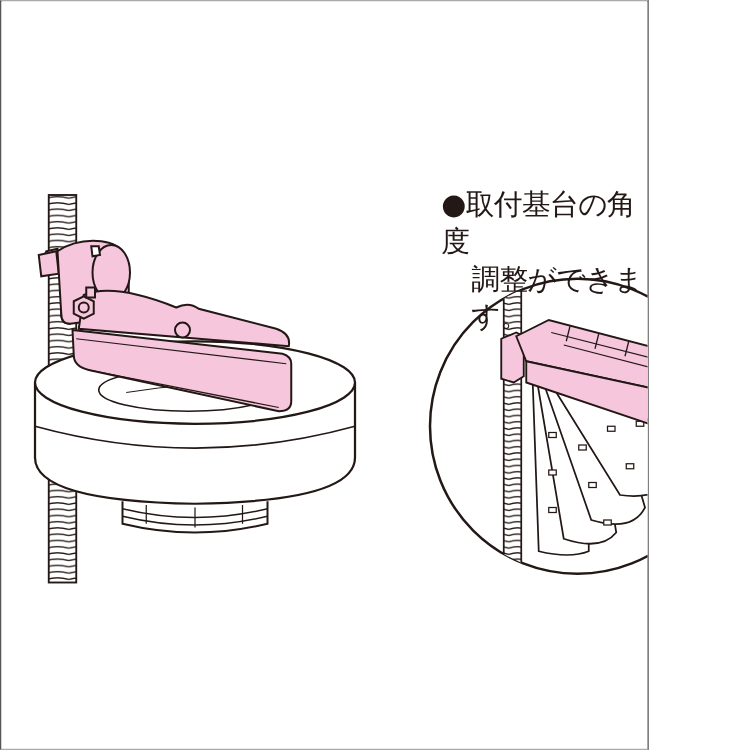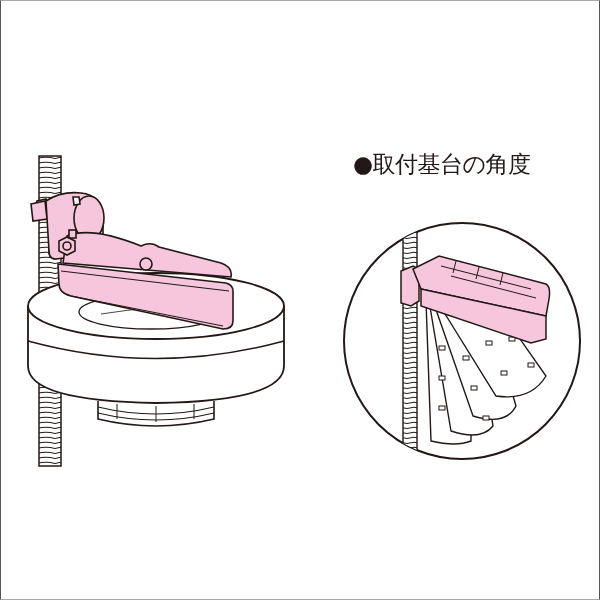--- a/index.html
+++ b/index.html
@@ -1,18 +1,18 @@
 <!DOCTYPE html>
 <html><head>
   <meta charset="utf-8">
   <style>
     html, body { margin: 0; padding: 0; background: #ffffff; }
     .frame {
       position: relative;
-      width: 600px; height: 600px;
+      width: 519px; height: 600px;
       box-sizing: border-box;
       border-top: 1px solid #aaaaaa;
       border-left: 1px solid #555555;
       border-right: 1px solid #555555;
       border-bottom: 1px solid #aaaaaa;
       background: #ffffff;
       overflow: hidden;
     }
     svg { position: absolute; left: 0; top: 0; }
     .caption {
@@ -127,14 +127,15 @@
             <line x1="478" y1="266" x2="475" y2="278"></line>
             <line x1="502" y1="272" x2="499" y2="284"></line>
           </g>
         </g>
       </g>
     </g>
   </svg>
 
   <div class="caption">
     <span class="l1"><span>●</span><span>取付基台の角度</span></span>
+    <span class="l2">調整ができます。</span>
   </div>
 </div>
 
 </body></html>

